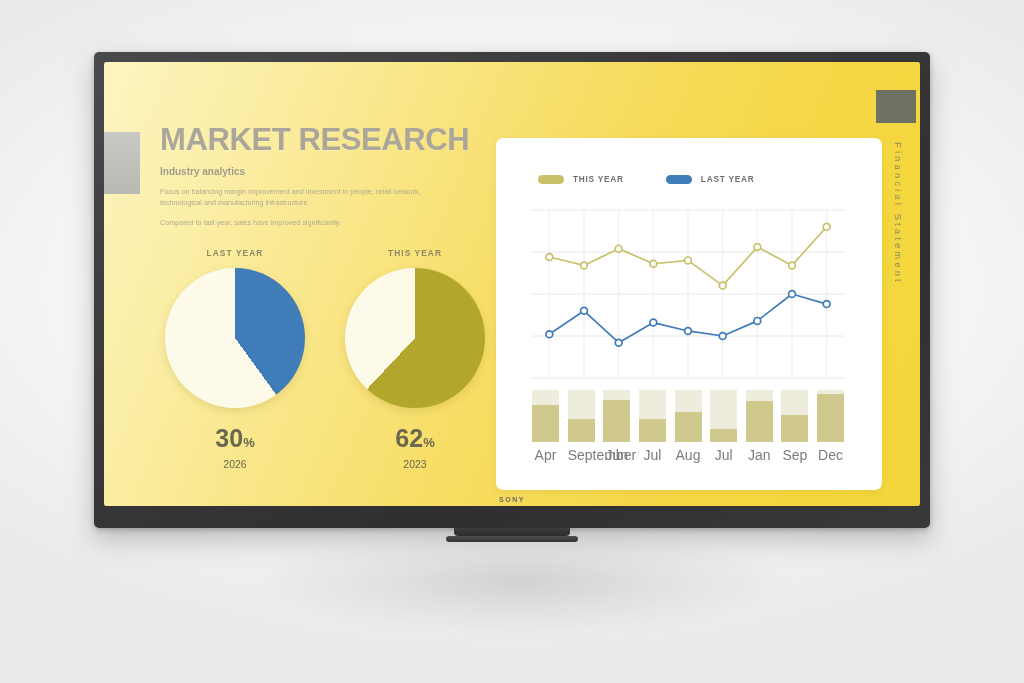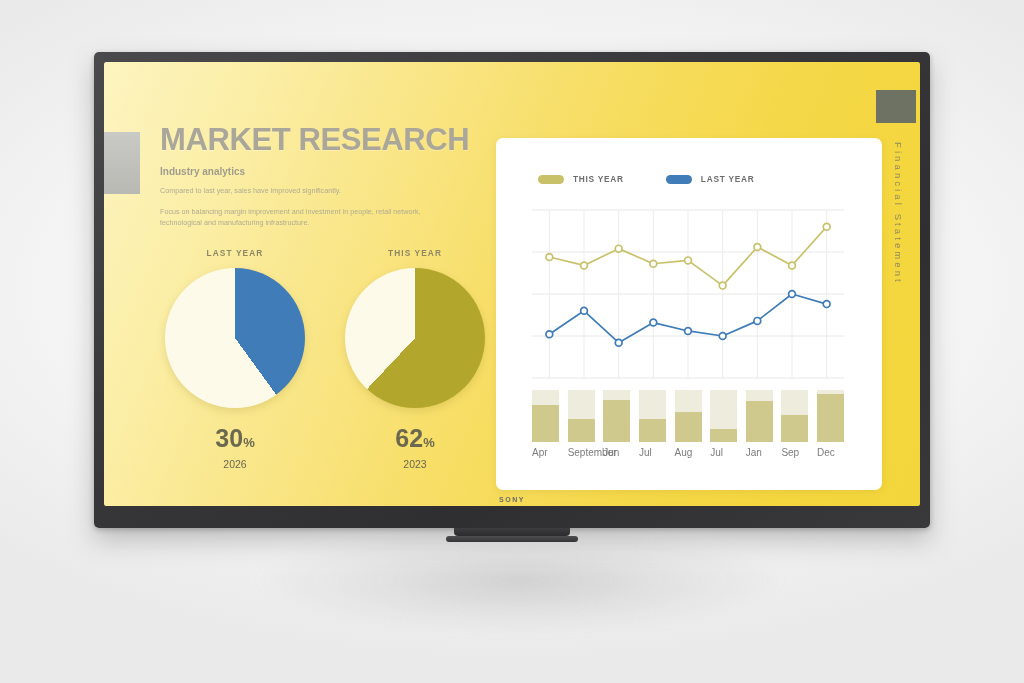--- a/index.html
+++ b/index.html
@@ -159,22 +159,22 @@
   }
   .bar-fill{
     position:absolute; left:0; bottom:0; width:100%;
     background:#cfc98e;
   }
   .months{
     position:absolute; left:36px; top:309px; width:312px;
     display:flex; justify-content:space-between;
   }
   .month{
-    width:27px; 
-    font-size:10px; color:#7c7c7c;
+    width:27px; text-align:center;
+    font-size:14px; color:#7c7c7c;
   }
 </style>
 </head>
 <body>
 
 <div class="backdrop"></div>
 <div class="floor-shadow"></div>
 
 <div class="tv">
   <div class="tv-inner">
@@ -184,22 +184,22 @@
       <div class="deco-left"></div>
 
       <div class="rail">
         <div class="rail-block"></div>
         <div class="rail-text">Financial Statement</div>
       </div>
 
       <div class="left">
         <div class="title">MARKET RESEARCH</div>
         <div class="subtitle">Industry analytics</div>
+        <div class="body-p">Focus on balancing margin improvement and investment in people, retail network, technological and manufacturing infrastructure.</div>
         <div class="body-p second">Compared to last year, sales have improved significantly.</div>
-        <div class="body-p">Focus on balancing margin improvement and investment in people, retail network, technological and manufacturing infrastructure.</div>
       </div>
 
       <div class="pies">
 
         <div class="pie-col">
           <div class="pie-cap">LAST YEAR</div>
           <div class="pie-wrap">
             <div class="pie" id="pie0" style="background: conic-gradient(rgb(63, 124, 184) 0deg, rgb(63, 124, 184) 144deg, rgb(253, 250, 234) 144deg, rgb(253, 250, 234) 360deg);"></div>
           </div>
           <div class="pie-num">

